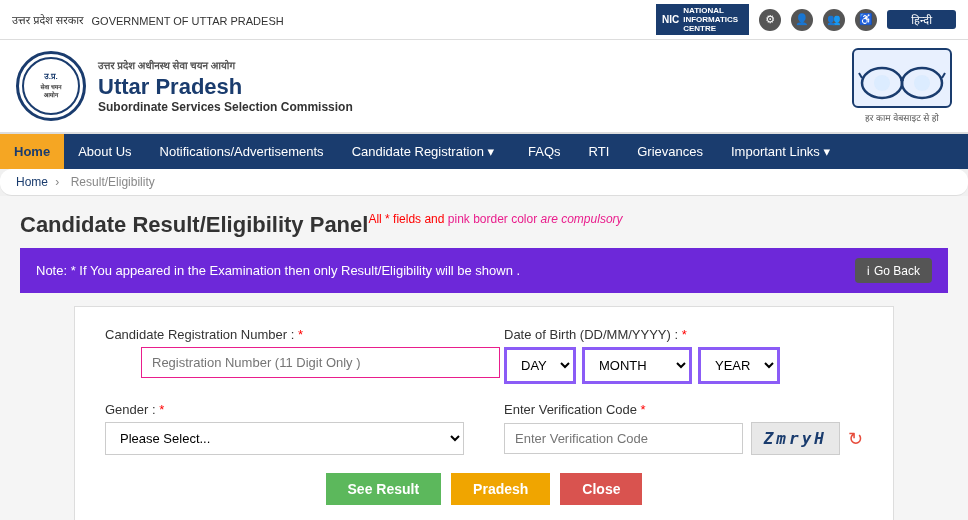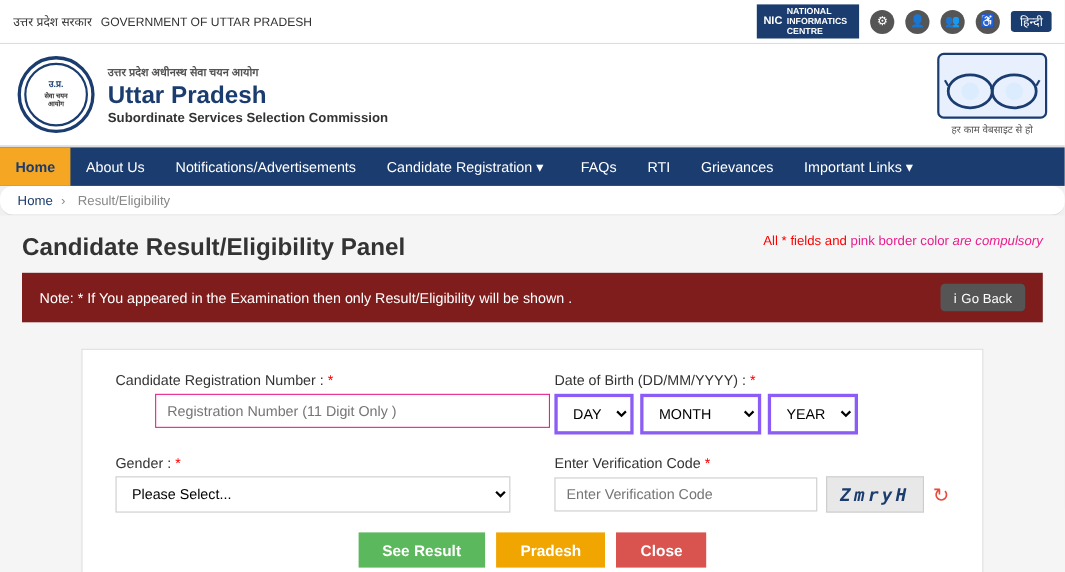--- a/index.html
+++ b/index.html
@@ -21,21 +21,21 @@
     .nic-logo {
       display: flex; align-items: center; gap: 4px;
       background: #1a3c6e; color: white; padding: 2px 6px; font-size: 10px; font-weight: bold;
     }
     .top-icon {
       width: 22px; height: 22px; background: #555; border-radius: 50%;
       display: inline-flex; align-items: center; justify-content: center;
       color: white; font-size: 11px; cursor: pointer;
     }
     .hindi-btn {
-      background: #1a3c6e; color: white; padding: 2px 8px; font-size: 11px;
+      background: #1a3c6e; color: white; padding: 2px 24px; font-size: 11px;
       border-radius: 3px; cursor: pointer;
     }
 
     
     .header {
       background: #fff;
       display: flex;
       align-items: center;
       justify-content: space-between;
       padding: 8px 16px;
@@ -89,40 +89,39 @@
     }
     .breadcrumb a { color: #1a3c6e; text-decoration: none; }
     .breadcrumb span { color: #888; margin: 0 4px; }
 
     
     .main { background: #f5f5f5; padding: 16px 20px; }
 
     .page-header {
       display: flex;
       align-items: flex-start;
-      justify-content: space-between;
+      justify-content: flex-start;
       margin-bottom: 10px;
-      gap: 35px;
     }
     .page-title { font-size: 22px; font-weight: bold; color: #333; }
     .required-note { font-size: 12px; color: #333; }
     .required-note .asterisk { color: red; }
     .required-note .pink { color: #e91e8c; }
     .required-note .compulsory { color: #e91e8c; font-style: italic; }
 
     
     .note-bar {
-      background: #7f1d1d;
+      background: #6d28d9;
       color: #fff;
       padding: 10px 16px;
       font-size: 13px;
       display: flex;
       justify-content: space-between;
       align-items: center;
-      margin-bottom: 24px;
+      margin-bottom: 13px;
     }
     .note-bar .go-back {
       background: #555;
       color: #fff;
       padding: 4px 12px;
       border-radius: 4px;
       cursor: pointer;
       font-size: 12px;
       display: flex; align-items: center; gap: 4px;
     }

